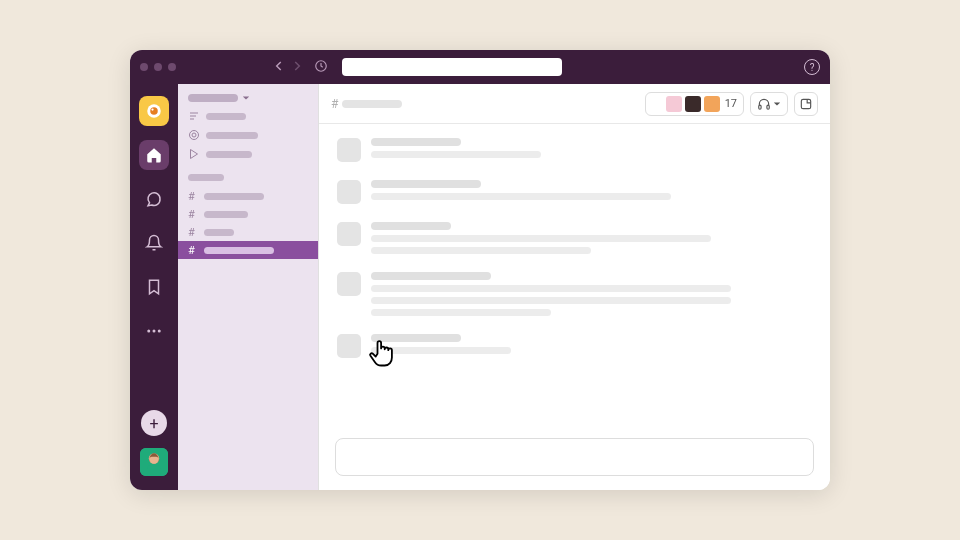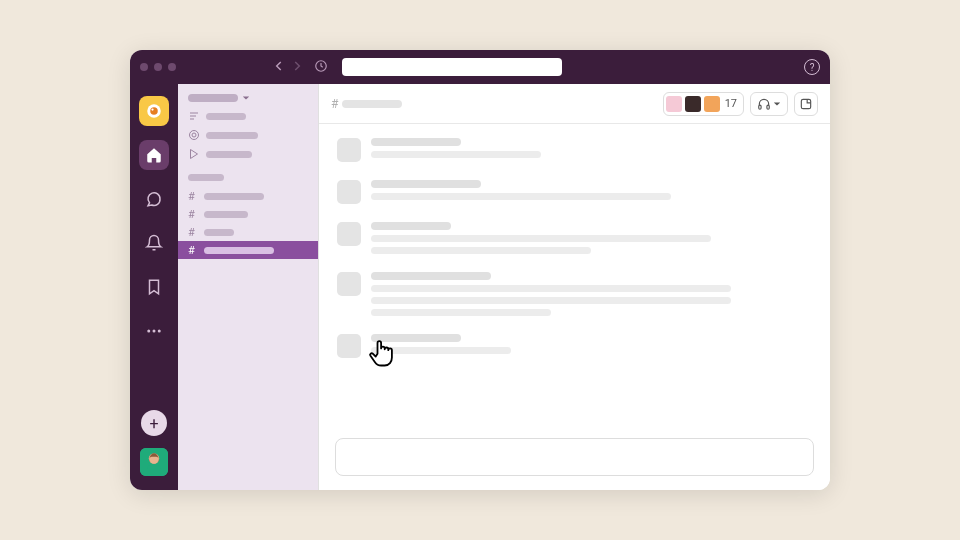--- a/index.html
+++ b/index.html
@@ -124,21 +124,21 @@
     display: flex; align-items: center;
     padding: 0 12px; gap: 8px;
   }
   .chan-name { display: flex; align-items: center; gap: 4px; }
   .chan-name .hash { color: #b0b0b0; font-size: 12px; }
   .chan-name .ph { width: 60px; height: 8px; background: #e4e4e4; border-radius: 4px; }
   .chan-controls { margin-left: auto; display: flex; align-items: center; gap: 6px; }
   .members-pill {
     display: flex; align-items: center;
     border: 1px solid #ddd; border-radius: 6px;
-    padding: 2px 6px 2px 2px; gap: 3px;
+    padding: 2px 6px 2px 20px; gap: 3px;
     height: 24px;
   }
   .mp-av { width: 16px; height: 16px; border-radius: 3px; }
   .mp-count { font-size: 11px; color: #555; margin-left: 2px; }
   .hp-icon, .canvas-icon {
     width: 24px; height: 24px; border: 1px solid #ddd; border-radius: 6px;
     display: flex; align-items: center; justify-content: center;
     color: #555;
   }
   .hp-icon { width: 38px; gap: 2px; }

